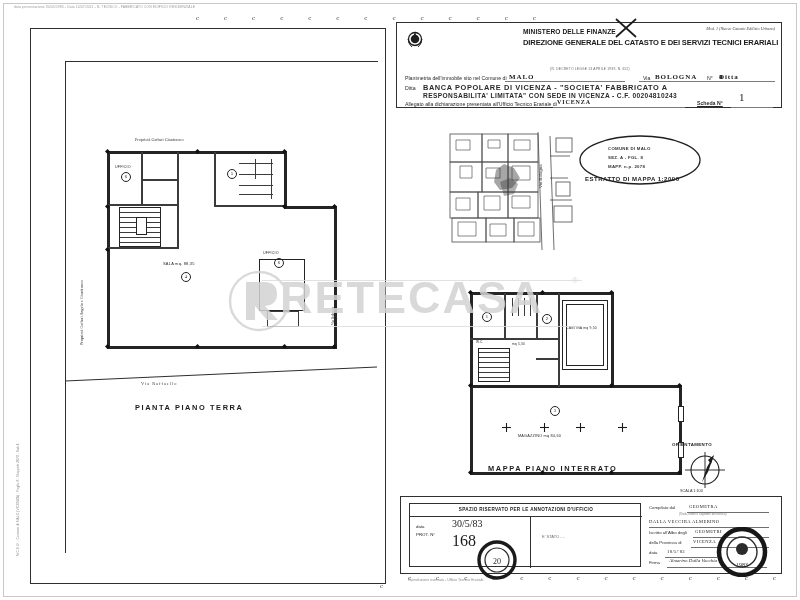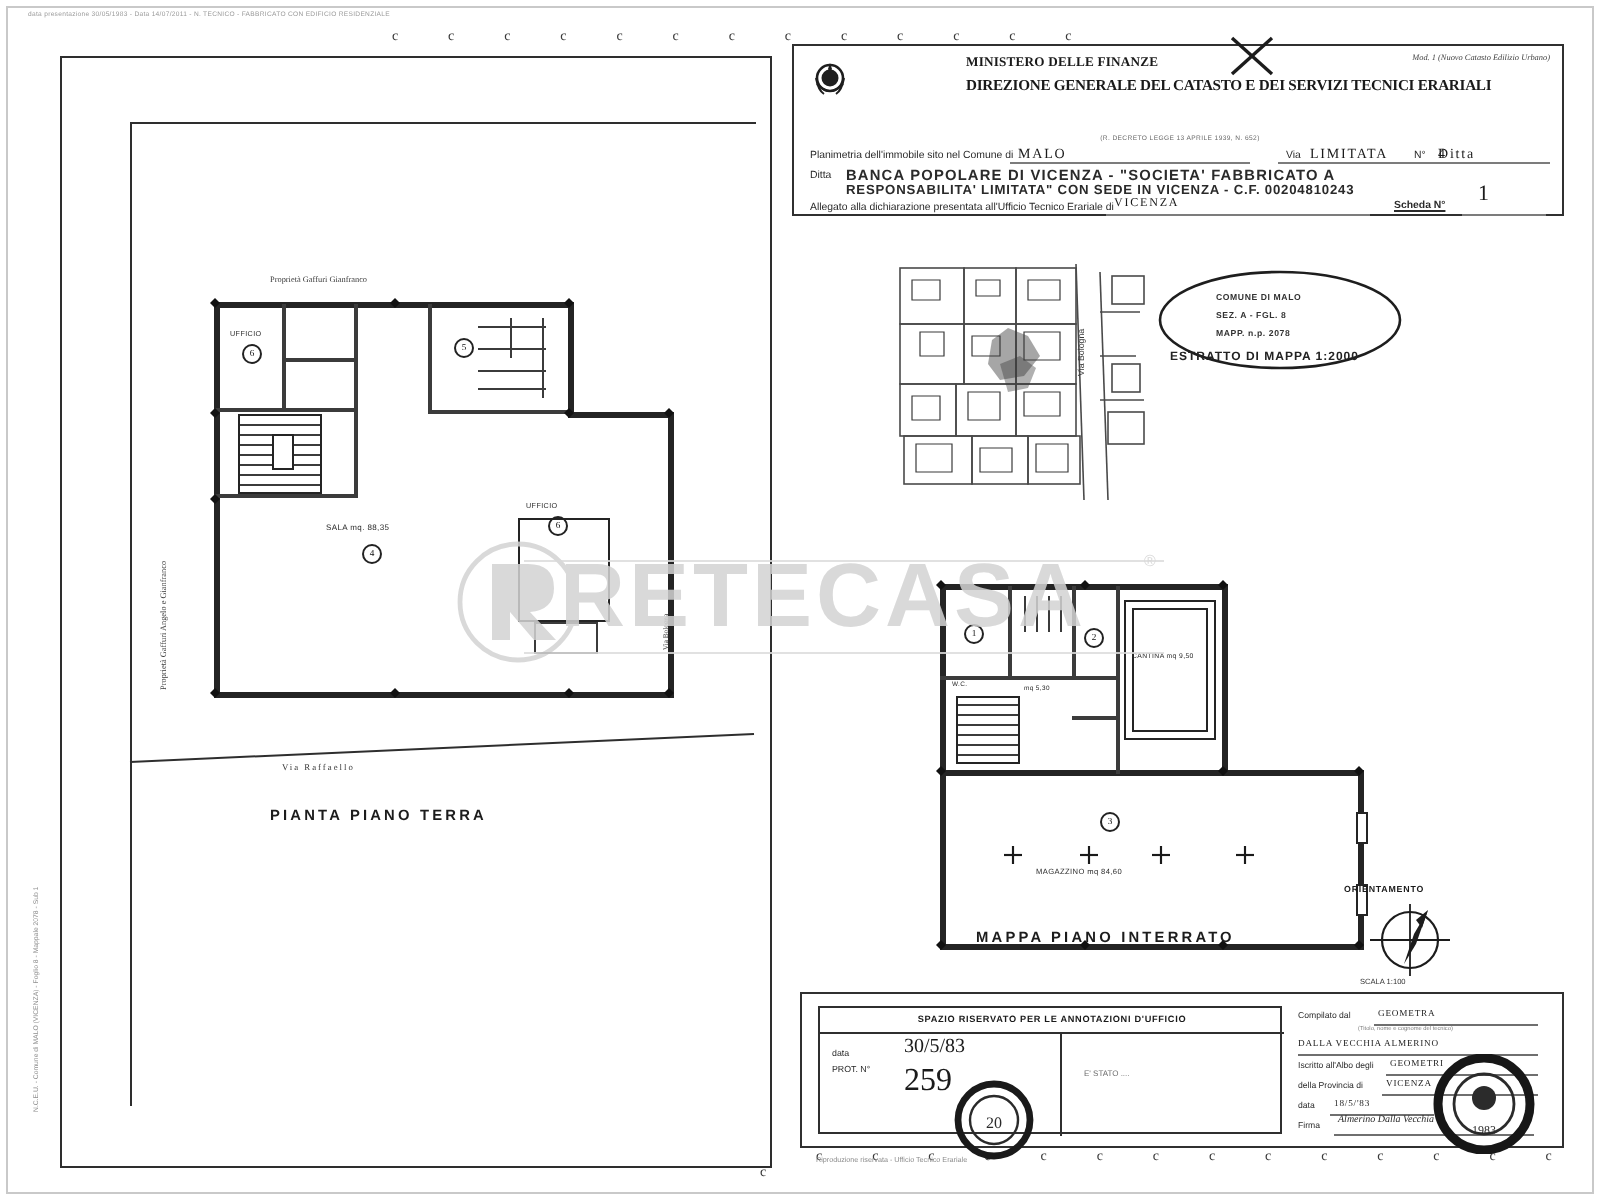--- a/index.html
+++ b/index.html
@@ -38,31 +38,31 @@
 
   
   #head-box{position:absolute;left:396px;top:22px;width:386px;height:86px;
             border:1px solid #303030;box-sizing:border-box;background:#fff;}
 
   .emblem{position:absolute;left:8px;top:6px;width:20px;height:21px;}
 
   #mod-note{position:absolute;right:6px;top:3px;font-size:4.2px;color:#3f3f3f;
             font-style:italic;font-family:"Liberation Serif",serif;}
 
-  .min-line{position:absolute;font-family:Liberation Serif, serif;font-weight:bold;}
+  .min-line{position:absolute;font-family:Liberation Sans, sans-serif;font-weight:bold;margin-left:40px;}
   #min1{left:86px;top:5px;font-size:6.6px;letter-spacing:.1px;}
   #min2{left:86px;top:15px;font-size:7.6px;letter-spacing:-.15px;}
   #ncеu{position:absolute;left:18px;top:26px;width:350px;text-align:center;
         font-size:15.6px;letter-spacing:1.4px;font-weight:normal;
         font-family:"Liberation Sans",sans-serif;}
   #ncеu-sub{position:absolute;left:18px;top:44px;width:350px;text-align:center;
             font-size:3.3px;color:#6a6a6a;letter-spacing:.2px;}
 
   .frow{position:absolute;font-size:5.2px;color:#2a2a2a;}
-  .hand{font-family:"Liberation Serif",serif;font-weight:normal;letter-spacing:.9px;
+  .hand{font-family:"Liberation Serif",serif;font-weight:bold;letter-spacing:.9px;
         color:#1a1a1a;font-size:7px;}
 
   
   #x-mark{position:absolute;left:216px;top:-8px;width:26px;height:26px;}
 
   
   #map-extract{position:absolute;left:442px;top:126px;width:148px;height:128px;}
   #map-ellipse{position:absolute;left:576px;top:132px;width:128px;height:56px;}
   #estratto-lbl{position:absolute;left:585px;top:176px;font-size:6px;font-weight:bold;
                 letter-spacing:.5px;color:#222;}
@@ -225,21 +225,21 @@
     <div class="min-line" id="min1">MINISTERO DELLE FINANZE</div>
     <div class="min-line" id="min2">DIREZIONE GENERALE DEL CATASTO E DEI SERVIZI TECNICI ERARIALI</div>
 
     <div id="ncеu-sub">(R. DECRETO LEGGE 13 APRILE 1939, N. 652)</div>
 
     <div class="frow" style="left:8px;top:52px;">Planimetria dell'immobile sito nel Comune di</div>
     <div class="frow hand" style="left:112px;top:50px;">MALO</div>
     <div class="ln" style="left:108px;top:58px;width:120px;height:.6px;background:#7c7c7c;"></div>
 
     <div class="frow" style="left:246px;top:52px;">Via</div>
-    <div class="frow hand" style="left:258px;top:50px;">LIMITATA</div>
+    <div class="frow hand" style="left:258px;top:50px;">BOLOGNA</div>
     <div class="frow" style="left:310px;top:52px;">N°</div>
     <div class="frow hand" style="left:322px;top:50px;">Ditta</div>
     <div class="frow hand" style="left:322px;top:50px;">4</div>
     <div class="ln" style="left:242px;top:58px;width:136px;height:.6px;background:#7c7c7c;"></div>
 
     <div class="frow" style="left:8px;top:62px;">Ditta</div>
     <div class="frow" style="left:26px;top:60px;font-size:7.4px;font-weight:bold;letter-spacing:.6px;">BANCA POPOLARE DI VICENZA - "SOCIETA' FABBRICATO  A</div>
     <div class="frow" style="left:26px;top:69px;font-size:6.6px;font-weight:bold;letter-spacing:.4px;">RESPONSABILITA' LIMITATA" CON SEDE IN VICENZA - C.F. 00204810243</div>
 
     <div class="frow" style="left:8px;top:78px;">Allegato alla dichiarazione presentata all'Ufficio Tecnico Erariale di</div>
@@ -396,21 +396,21 @@
   <div id="ann-box">
 
     <div id="ann-left">
       <div id="ann-left-title">SPAZIO RISERVATO PER LE ANNOTAZIONI D'UFFICIO</div>
       <div class="ln" style="left:0;top:12px;width:232px;height:1px;background:#2f2f2f;"></div>
       <div class="ln" style="left:120px;top:12px;width:1px;height:52px;background:#2f2f2f;"></div>
 
       <div class="ann-f" style="left:6px;top:20px;">data</div>
       <div class="ann-f" style="left:6px;top:28px;">PROT. N°</div>
       <div class="ann-f bigh" style="left:42px;top:14px;font-size:10px;">30/5/83</div>
-      <div class="ann-f bigh" style="left:42px;top:28px;font-size:16px;">259</div>
+      <div class="ann-f bigh" style="left:42px;top:28px;font-size:16px;">168</div>
       <div class="ann-f" style="left:132px;top:30px;color:#6d6d6d;font-size:4px;">E' STATO ....</div>
 
       <svg style="position:absolute;left:64px;top:36px;" width="46" height="40">
         <circle cx="23" cy="20" r="18" fill="none" stroke="#1a1a1a" stroke-width="3.4"></circle>
         <circle cx="23" cy="20" r="12" fill="none" stroke="#2a2a2a" stroke-width="1.2"></circle>
         <text x="23" y="24" text-anchor="middle" font-size="8" font-family="Liberation Serif, serif" fill="#2a2a2a">20</text>
       </svg>
     </div>
 
     <div id="ann-right">

